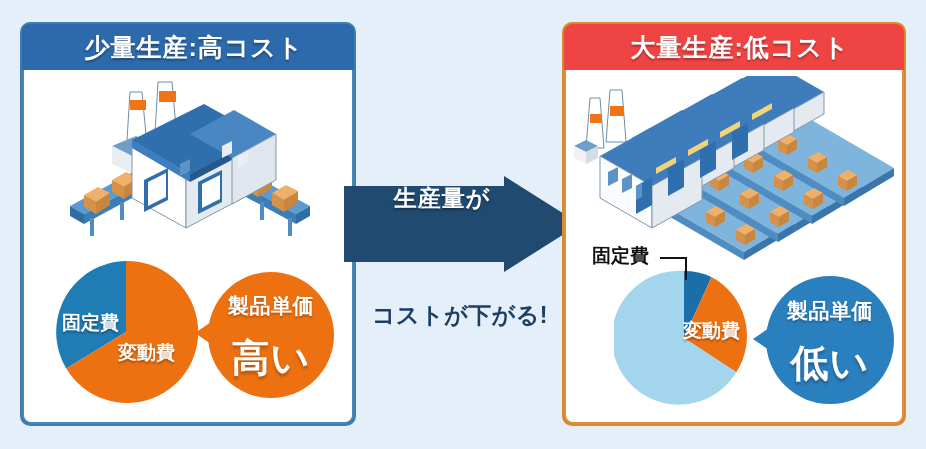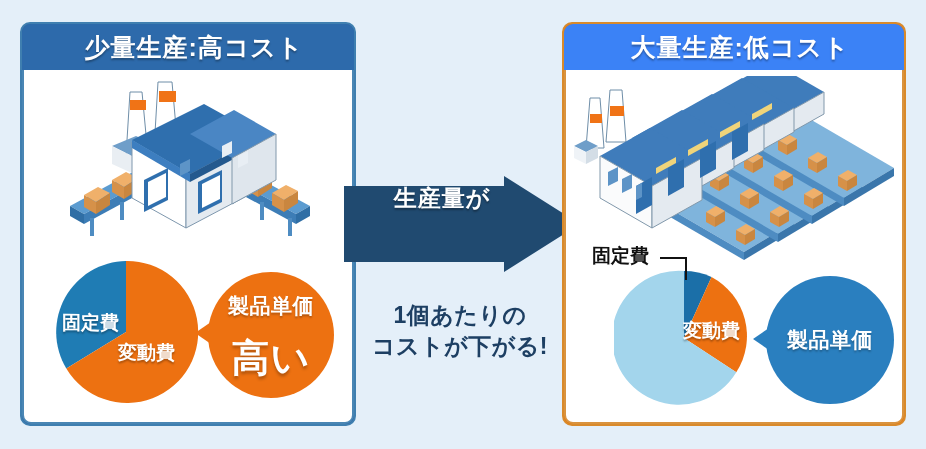--- a/index.html
+++ b/index.html
@@ -63,21 +63,21 @@
     border: 2px solid #3f7fb0;
     background: #3268a5;
   }
   #card-left .card-head { background: #2d6aab; }
   #card-left .card-body { border: 2px solid #4a86b4; border-top: none; }
 
   #card-right { left: 562px; top: 22px; width: 344px; height: 404px;
     border: 2px solid #d98a2b;
     background: #e8760e;
   }
-  #card-right .card-head { background: #3b82f6; }
+  #card-right .card-head { background: #ef4444; }
   #card-right .card-body { border: 2px solid #d9933f; border-top: none; }
 
   
   #arrow-block {
     position: absolute;
     left: 344px;
     top: 176px;
     width: 236px;
     height: 100px;
   }
@@ -313,21 +313,20 @@
   <div id="arrow-block">
     <svg width="236" height="100" viewBox="0 0 236 100">
       <polygon points="0,10 160,10 160,0 236,48 160,96 160,86 0,86" fill="#204a70"></polygon>
     </svg>
     <div class="arrow-text">
       <div>生産量が</div>
     </div>
   </div>
 
   <div id="arrow-caption">
-    <div>1個あたりの</div>
     <div>コストが下がる!</div>
   </div>
 
   <div class="card" id="card-right">
     <div class="card-head">
       <span class="card-head-text">大量生産:低コスト</span>
     </div>
     <div class="card-body"></div>
   </div>
 
@@ -502,15 +501,16 @@
   </div>
   <span class="pie-label" id="pie-right-var">変動費</span>
   <span id="pie-right-fixed">固定費</span>
   <svg id="leader-line" width="36" height="30" viewBox="0 0 36 30">
     <path d="M0 6 L26 6 L26 28" stroke="#111111" stroke-width="2" fill="none"></path>
   </svg>
 
   <div class="bubble" id="bubble-right">
     <div class="bubble-tail"></div>
     <div class="t1">製品単価</div>
+    <div class="t2">低い</div>
   </div>
 
 </div>
 
 </body></html>

